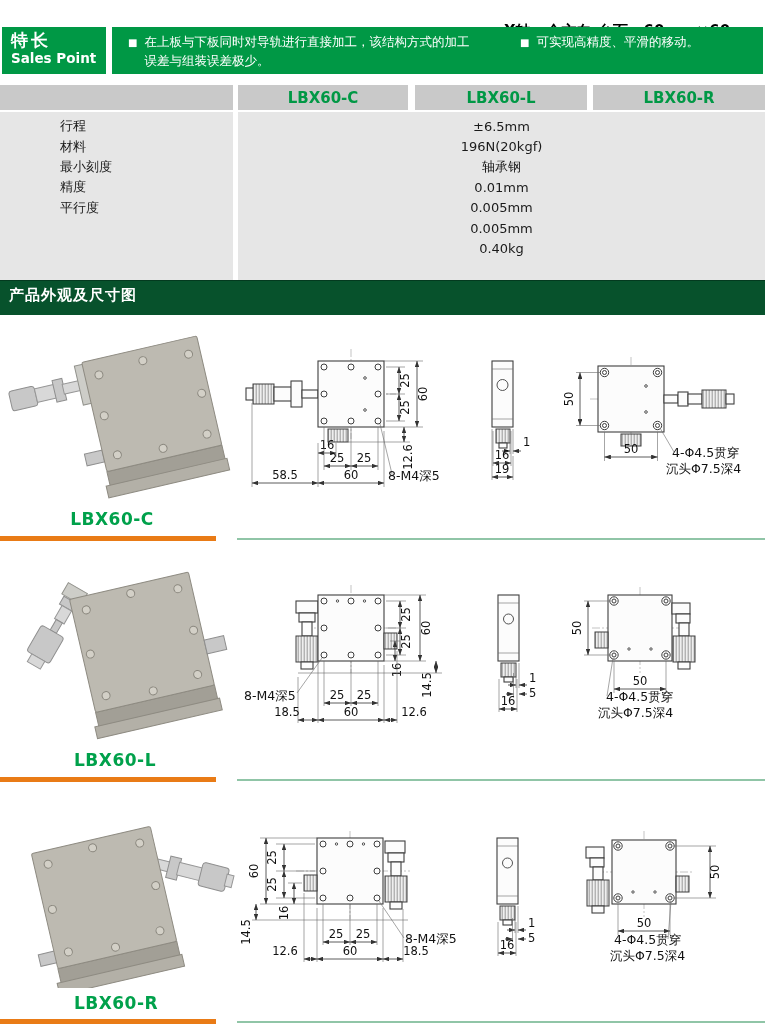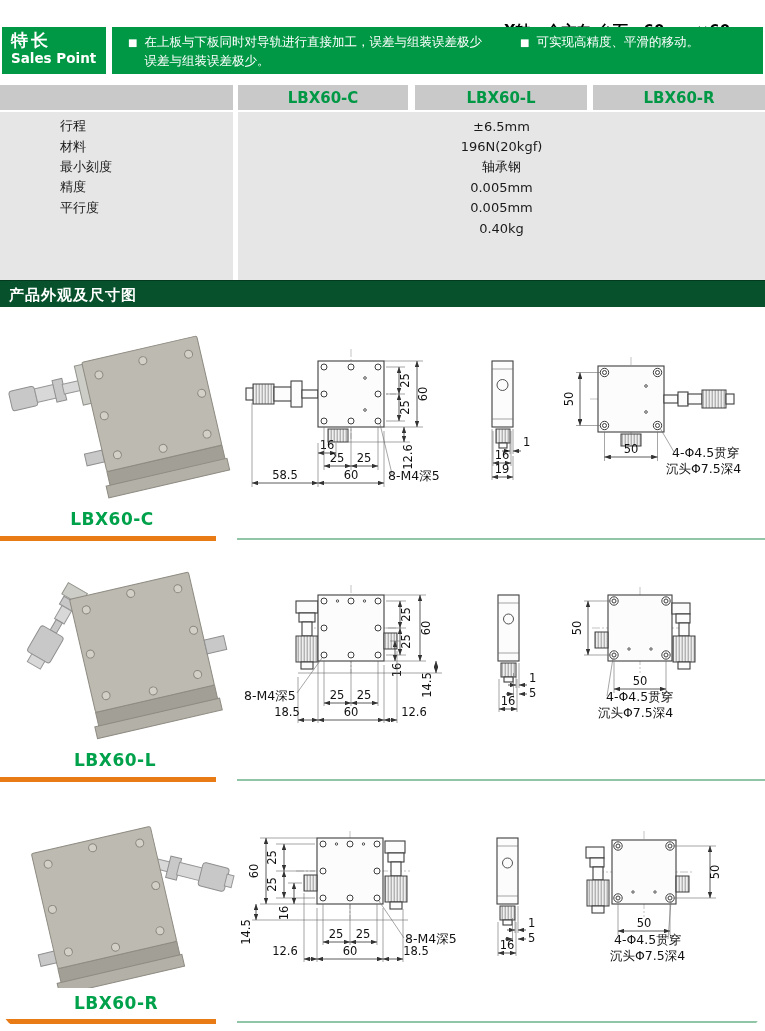--- a/index.html
+++ b/index.html
@@ -1,17 +1,17 @@
 <!DOCTYPE html>
 <html><head>
 <meta charset="utf-8">
 <style>
   html,body{margin:0;padding:0;background:#fff;}
   .page{position:relative;width:765px;height:1031px;background:#fff;overflow:hidden;
-        font-family:"DejaVu Sans","Liberation Sans",sans-serif;color:#111;border-radius:29px;}
+        font-family:"DejaVu Sans","Liberation Sans",sans-serif;color:#111;}
   .abs{position:absolute;}
 
   
   .top-note{top:22px;right:3px;font-size:15px;font-weight:bold;letter-spacing:.2px;color:#000;}
 
   
   .sp{top:27px;left:2px;width:761px;height:47px;display:flex;}
   .sp-left{width:104px;background:#009845;color:#fff;box-sizing:border-box;padding:3px 0 0 9px;}
   .sp-left .cn{font-size:17px;font-weight:bold;letter-spacing:3px;line-height:1.2;}
   .sp-left .en{font-size:13.5px;font-weight:bold;}
@@ -26,21 +26,21 @@
   .th{background:#c9c9c9;display:flex;align-items:center;justify-content:center;
       font-weight:bold;font-size:15px;color:#009845;}
   .gap{background:#fff;}
   .tbl-body{top:112px;left:0;width:765px;height:184px;display:flex;}
   .tb-left{width:233px;background:#e6e6e6;box-sizing:border-box;padding:4px 0 0 60px;}
   .tb-right{flex:1;background:#e6e6e6;box-sizing:border-box;padding-top:4px;text-align:center;}
   .trow{height:20.4px;display:flex;align-items:center;font-size:13px;color:#1a1a1a;}
   .tb-right .trow{justify-content:center;text-align:right;}
 
   
-  .gbar{top:280px;left:0;width:765px;height:27px;background:#07522c;color:#fff;
+  .gbar{top:280px;left:0;width:765px;height:35px;background:#07522c;color:#fff;
         box-sizing:border-box;padding:5px 0 0 9px;font-size:15px;font-weight:bold;letter-spacing:1px;
         border-top:1px solid #033a1f;}
 
   
   .plabel{font-size:17px;font-weight:bold;color:#00a14b;text-align:center;letter-spacing:.5px;}
   .oline{height:5px;background:#e97b16;}
   .gline{height:2px;background:#90c5a7;}
 
   
   .ol{fill:#fcfcfc;stroke:#3f3f3f;stroke-width:1.1;}
@@ -86,21 +86,21 @@
 
   <div class="abs sp">
     <div class="sp-left">
       <div class="cn">特长</div>
       <div class="en">Sales Point</div>
     </div>
     <div class="sp-right">
       <div class="bullet b1">
         <span class="bm">■</span>
         <span>
-          <span>在上板与下板同时对导轨进行直接加工，误差与组装误差极少</span><br>
+          <span>在上板与下板同时对导轨进行直接加工，该结构方式的加工</span><br>
           <span>误差与组装误差极少。</span>
         </span>
       </div>
       <div class="bullet b2">
         <span class="bm">■</span>
         <span>可实现高精度、平滑的移动。</span>
       </div>
     </div>
   </div>
 
@@ -120,20 +120,21 @@
       <div class="trow">材料</div>
       <div class="trow">最小刻度</div>
       <div class="trow">精度</div>
       <div class="trow">平行度</div>
     </div>
     <div class="gap" style="width:5px"></div>
     <div class="tb-right">
       <div class="trow">±6.5mm</div>
       <div class="trow">196N(20kgf)</div>
       <div class="trow">轴承钢</div>
+      <div class="trow">0.01mm</div>
       <div class="trow">0.005mm</div>
       <div class="trow">0.005mm</div>
       <div class="trow">0.40kg</div>
     </div>
   </div>
 
   <div class="abs gbar">产品外观及尺寸图</div>
 
   <svg class="abs" style="left:8px;top:326px" width="224" height="180" viewBox="0 0 224 180">
     <g transform="rotate(-13 118 95)">

